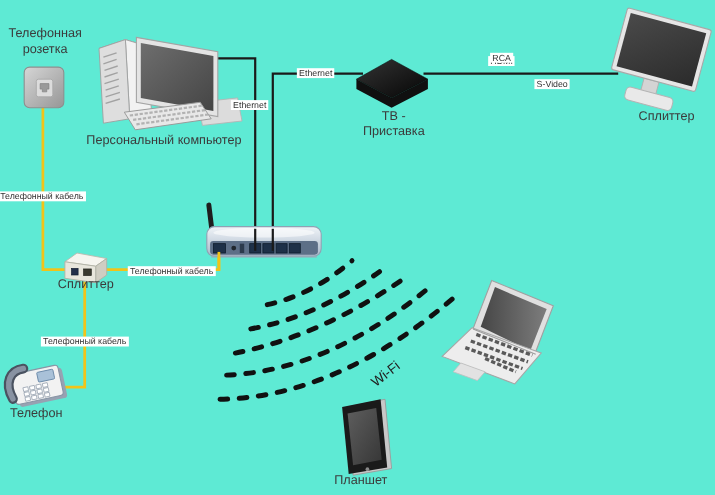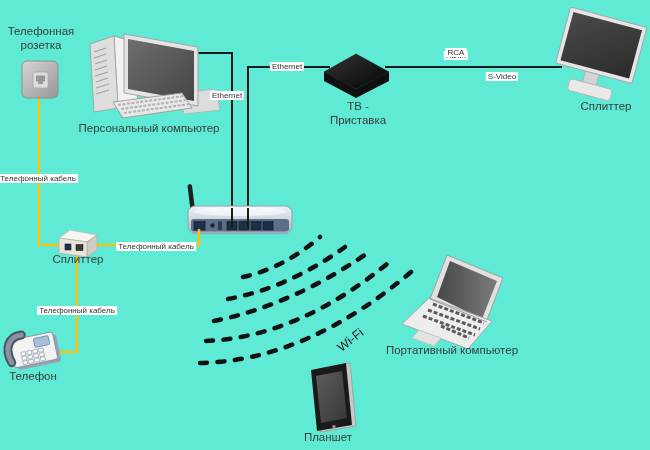--- a/index.html
+++ b/index.html
@@ -196,21 +196,20 @@
     <span style="display:block">розетка</span>
   </div>
   <div class="lbl" style="left:149px;top:122px;">Персональный компьютер</div>
   <div class="lbl" style="left:358px;top:100px;">
     <span style="display:block">ТВ -</span>
     <span style="display:block">Приставка</span>
   </div>
   <div class="lbl" style="left:606px;top:100px;">Сплиттер</div>
   <div class="lbl" style="left:50px;top:253px;margin-left:28px;">Сплиттер</div>
   <div class="lbl" style="left:33px;top:370px;text-align:center;">Телефон</div>
-  <div class="lbl" style="left:452px;top:344px;">Портативный компьютер</div>
   <div class="lbl" style="left:328px;top:431px;">Планшет</div>
 
   <div class="cbl" style="left:38px;top:174px;">Телефонный кабель</div>
   <div class="cbl" style="left:156px;top:242px;">Телефонный кабель</div>
   <div class="cbl" style="left:77px;top:306px;">Телефонный кабель</div>
   <div class="cbl" style="left:287px;top:62px;">Ethernet</div>
   <div class="cbl" style="left:227px;top:91px;">Ethernet</div>
   <div class="cbl" style="left:456px;top:51px;">HDMI</div>
   <div class="cbl" style="left:456px;top:48px;">RCA</div>
   <div class="cbl" style="left:456px;top:72px;margin-left:46px;">S-Video</div>

